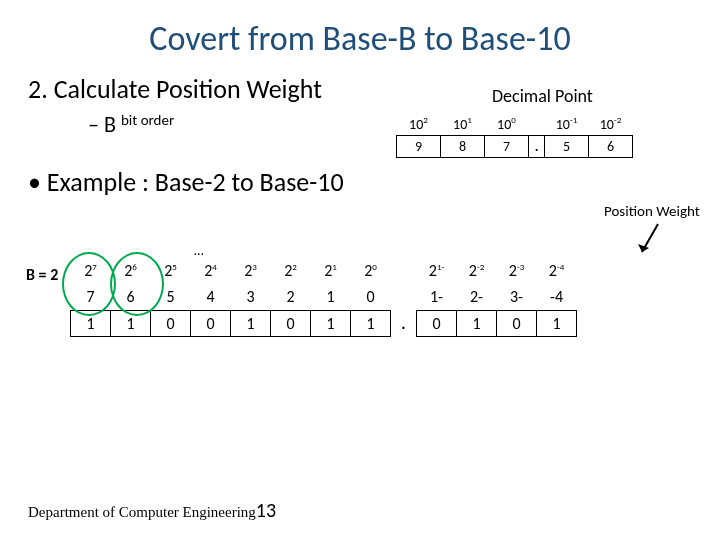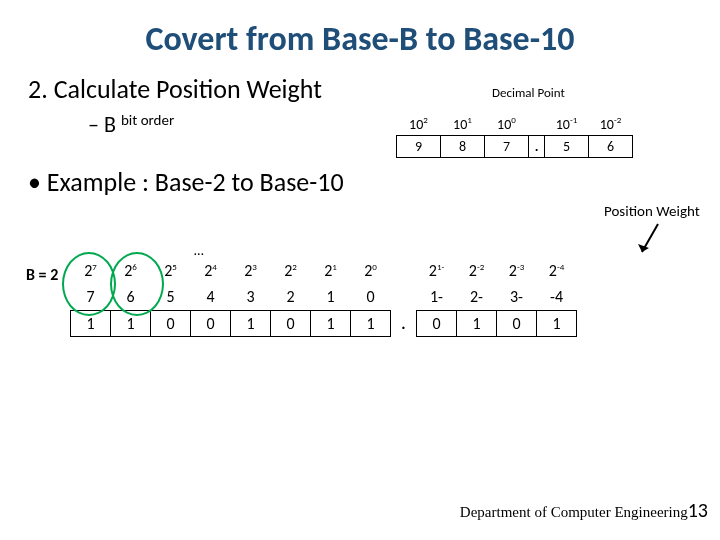--- a/index.html
+++ b/index.html
@@ -10,37 +10,37 @@
     font-family: Calibri, "Segoe UI", Arial, sans-serif;
     color: #000;
     position: relative;
     overflow: hidden;
   }
   .title {
     font-size: 34px;
     color: #1f4e79;
     text-align: center;
     padding-top: 18px;
-    font-weight: 700;
+    font-weight: 400;
   }
   .section {
     font-size: 26px;
     padding: 14px 0 0 28px;
     font-weight: 400;
   }
   .sublist {
     font-size: 22px;
     padding: 6px 0 0 88px;
   }
   .sublist .bitorder { font-size: 15px; vertical-align: top; }
   .decimal-label {
     position: absolute;
     top: 85px;
     left: 492px;
-    font-size: 13px;
+    font-size: 18px;
   }
   .dec-table {
     position: absolute;
     top: 112px;
     left: 396px;
     border-collapse: collapse;
     font-size: 14px;
   }
   .dec-table td {
     border: 1px solid #000;
@@ -105,23 +105,23 @@
     position: absolute;
     border: 2px solid #00a84f;
     border-radius: 50%;
   }
 
   .footer {
     position: absolute;
     bottom: 18px;
     left: 0; right: 0;
     display: flex;
-    justify-content: flex-end;
+    justify-content: flex-start;
     align-items: baseline;
-    padding: 0 12px;
+    padding: 0 28px;
     font-family: Georgia, "Times New Roman", serif;
     font-size: 15px;
   }
   .footer .pn { font-size: 20px; font-family: Calibri, Arial, sans-serif; }
 </style>
 </head>
 <body>
 
 <div class="title">Covert from Base-B to Base-10</div>
 

